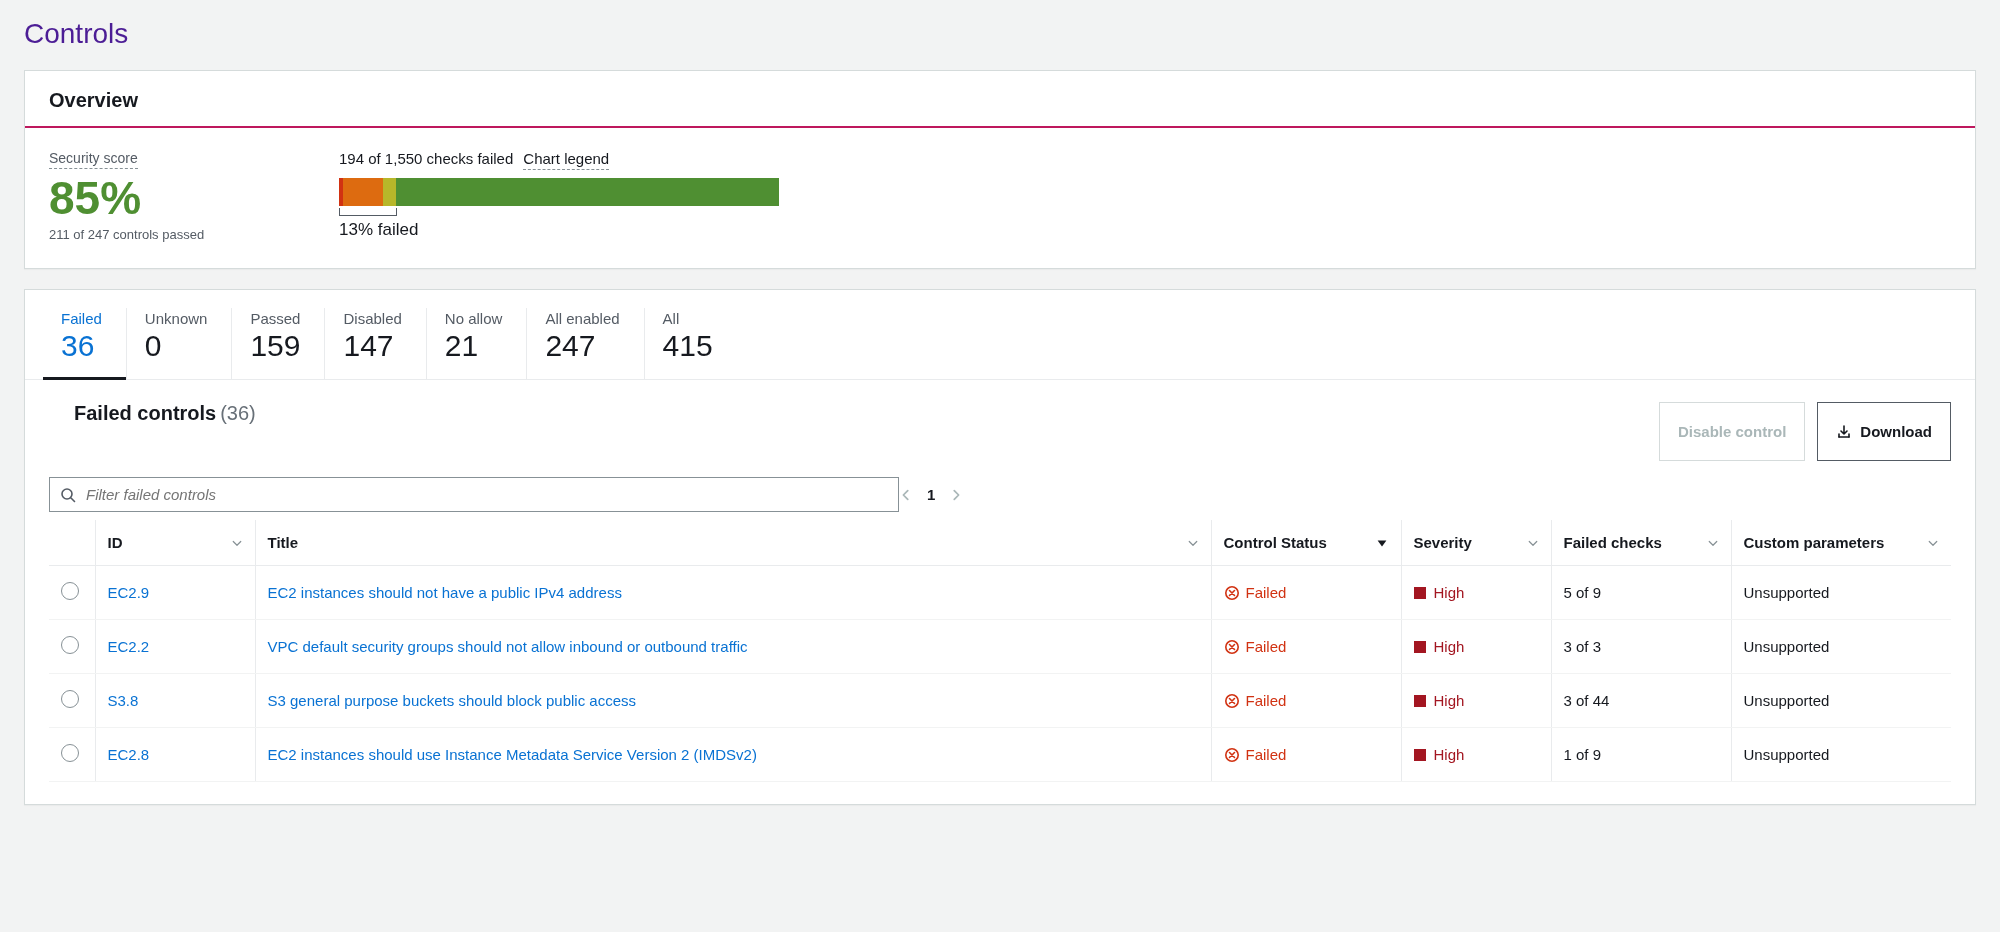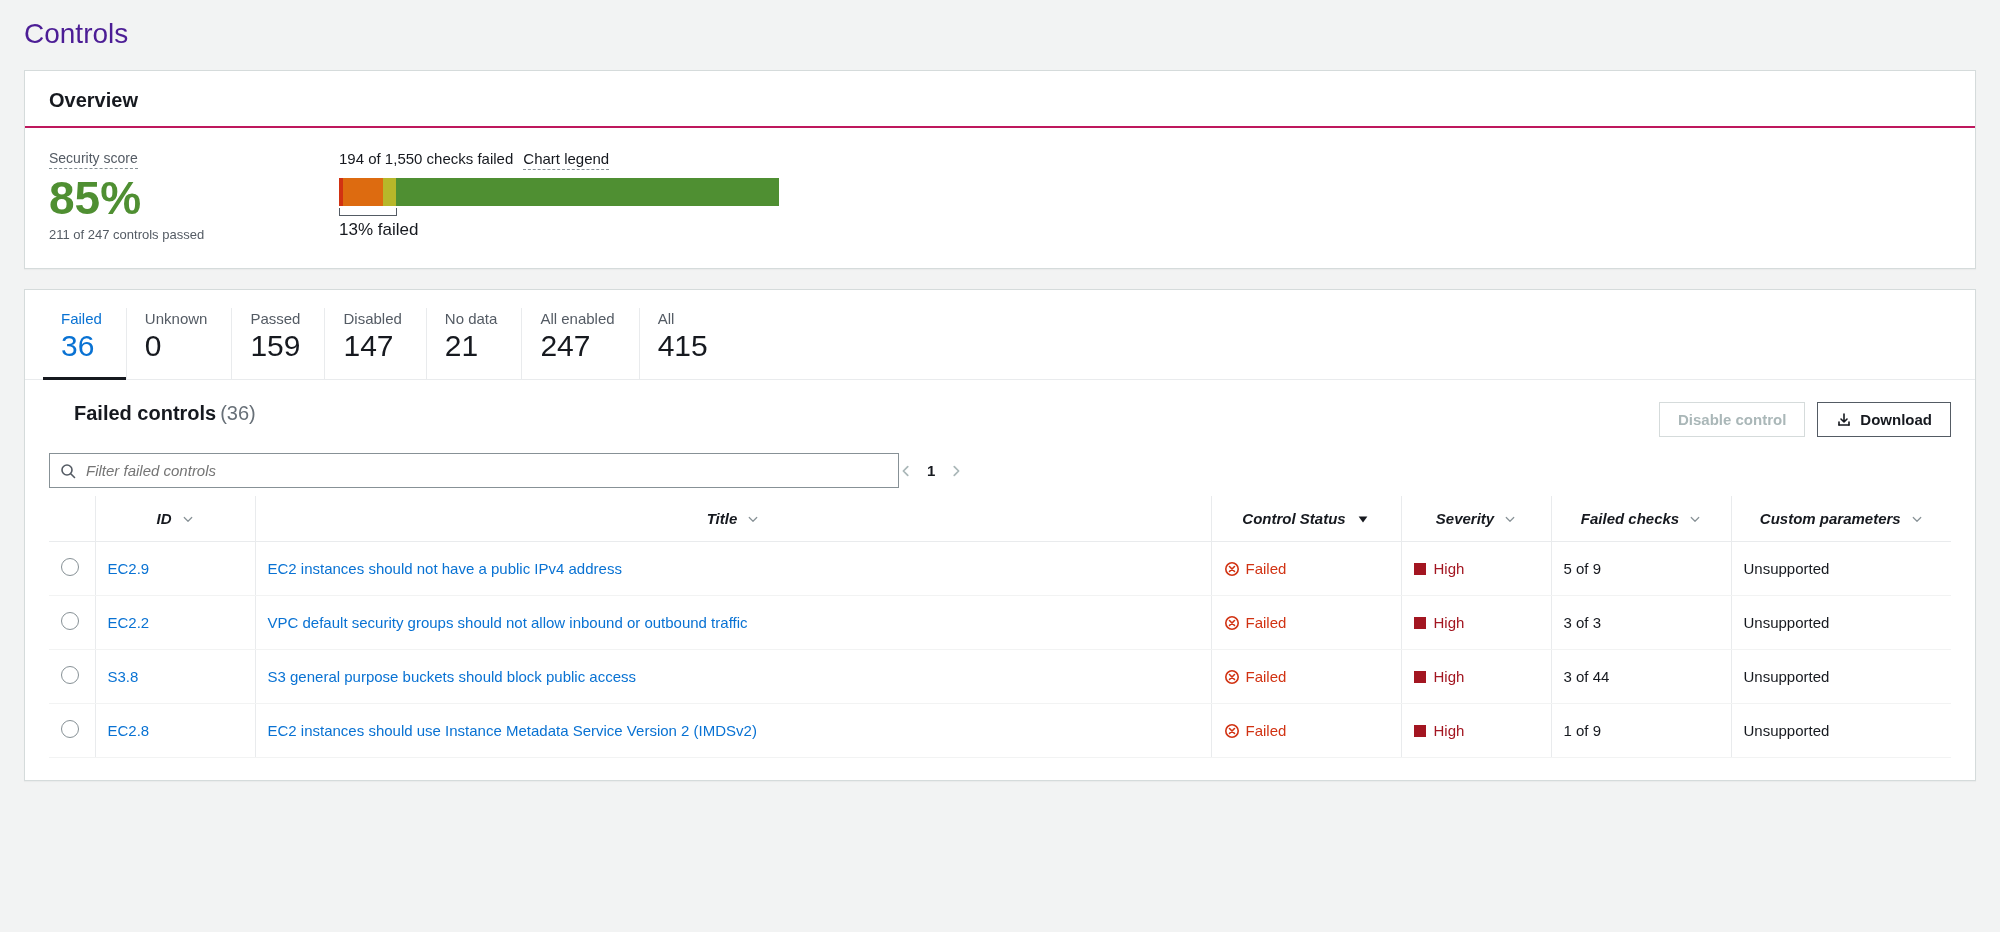--- a/index.html
+++ b/index.html
@@ -93,21 +93,21 @@
   .controls-body { padding: 22px 24px; }
   .controls-header {
     display: flex; justify-content: space-between; align-items: flex-start;
     margin-bottom: 16px;
     margin-left: 25px;
   }
   .controls-title { font-size: 20px; font-weight: 700; }
   .controls-count { color: #687078; font-weight: 400; }
   .btn {
     border: 1px solid #545b64; background:#fff; color:#16191f;
-    padding: 8px 18px; font-size: 15px; cursor: pointer;
+    padding: 20px 18px; font-size: 15px; cursor: pointer;
     display: inline-flex; align-items: center; gap: 8px;
     font-weight: 600;
   }
   .btn.disabled { color: #aab7b8; border-color: #d5dbdb; cursor: default; }
   .btn-row { display:flex; gap: 12px; }
 
   .filter-row { display:flex; justify-content: flex-start; align-items:center; margin-bottom: 8px;}
   .search-box {
     width: 850px; max-width: 66%;
     border: 1px solid #879196;
@@ -124,21 +124,21 @@
   .pager .nav-ic.disabled { color:#aab7b8; cursor:default;}
 
   table.ctrl {
     width: 100%; border-collapse: collapse; margin-top: 4px;
   }
   table.ctrl th {
     text-align: left; font-weight: 700; font-size: 15px;
     padding: 14px 12px; border-bottom: 1px solid #e9ebed;
     color:#16191f;
   }
-  .th-inner { display:flex; align-items:center; justify-content:center; gap:10px;font-style:italic;}
+  .th-inner { display:flex; align-items:center; justify-content:space-between; gap:10px;}
   .sort-ic { color:#545b64; }
   .sort-ic.active { color:#16191f; }
   table.ctrl td {
     padding: 16px 12px; border-bottom: 1px solid #f2f3f3;
     font-size: 15px; vertical-align: middle;
   }
   .link { color: #0972d3; cursor:pointer; }
   .radio {
     width:18px; height:18px; border:1px solid #879196; border-radius:50%;
     display:inline-block; cursor:pointer;
@@ -199,21 +199,21 @@
         </div>
         <div class="tab">
           <div class="tab-label">Passed</div>
           <div class="tab-value">159</div>
         </div>
         <div class="tab">
           <div class="tab-label">Disabled</div>
           <div class="tab-value">147</div>
         </div>
         <div class="tab">
-          <div class="tab-label">No data</div>
+          <div class="tab-label">No allow</div>
           <div class="tab-value">21</div>
         </div>
         <div class="tab">
           <div class="tab-label">All enabled</div>
           <div class="tab-value">247</div>
         </div>
         <div class="tab">
           <div class="tab-label">All</div>
           <div class="tab-value">415</div>
         </div>

